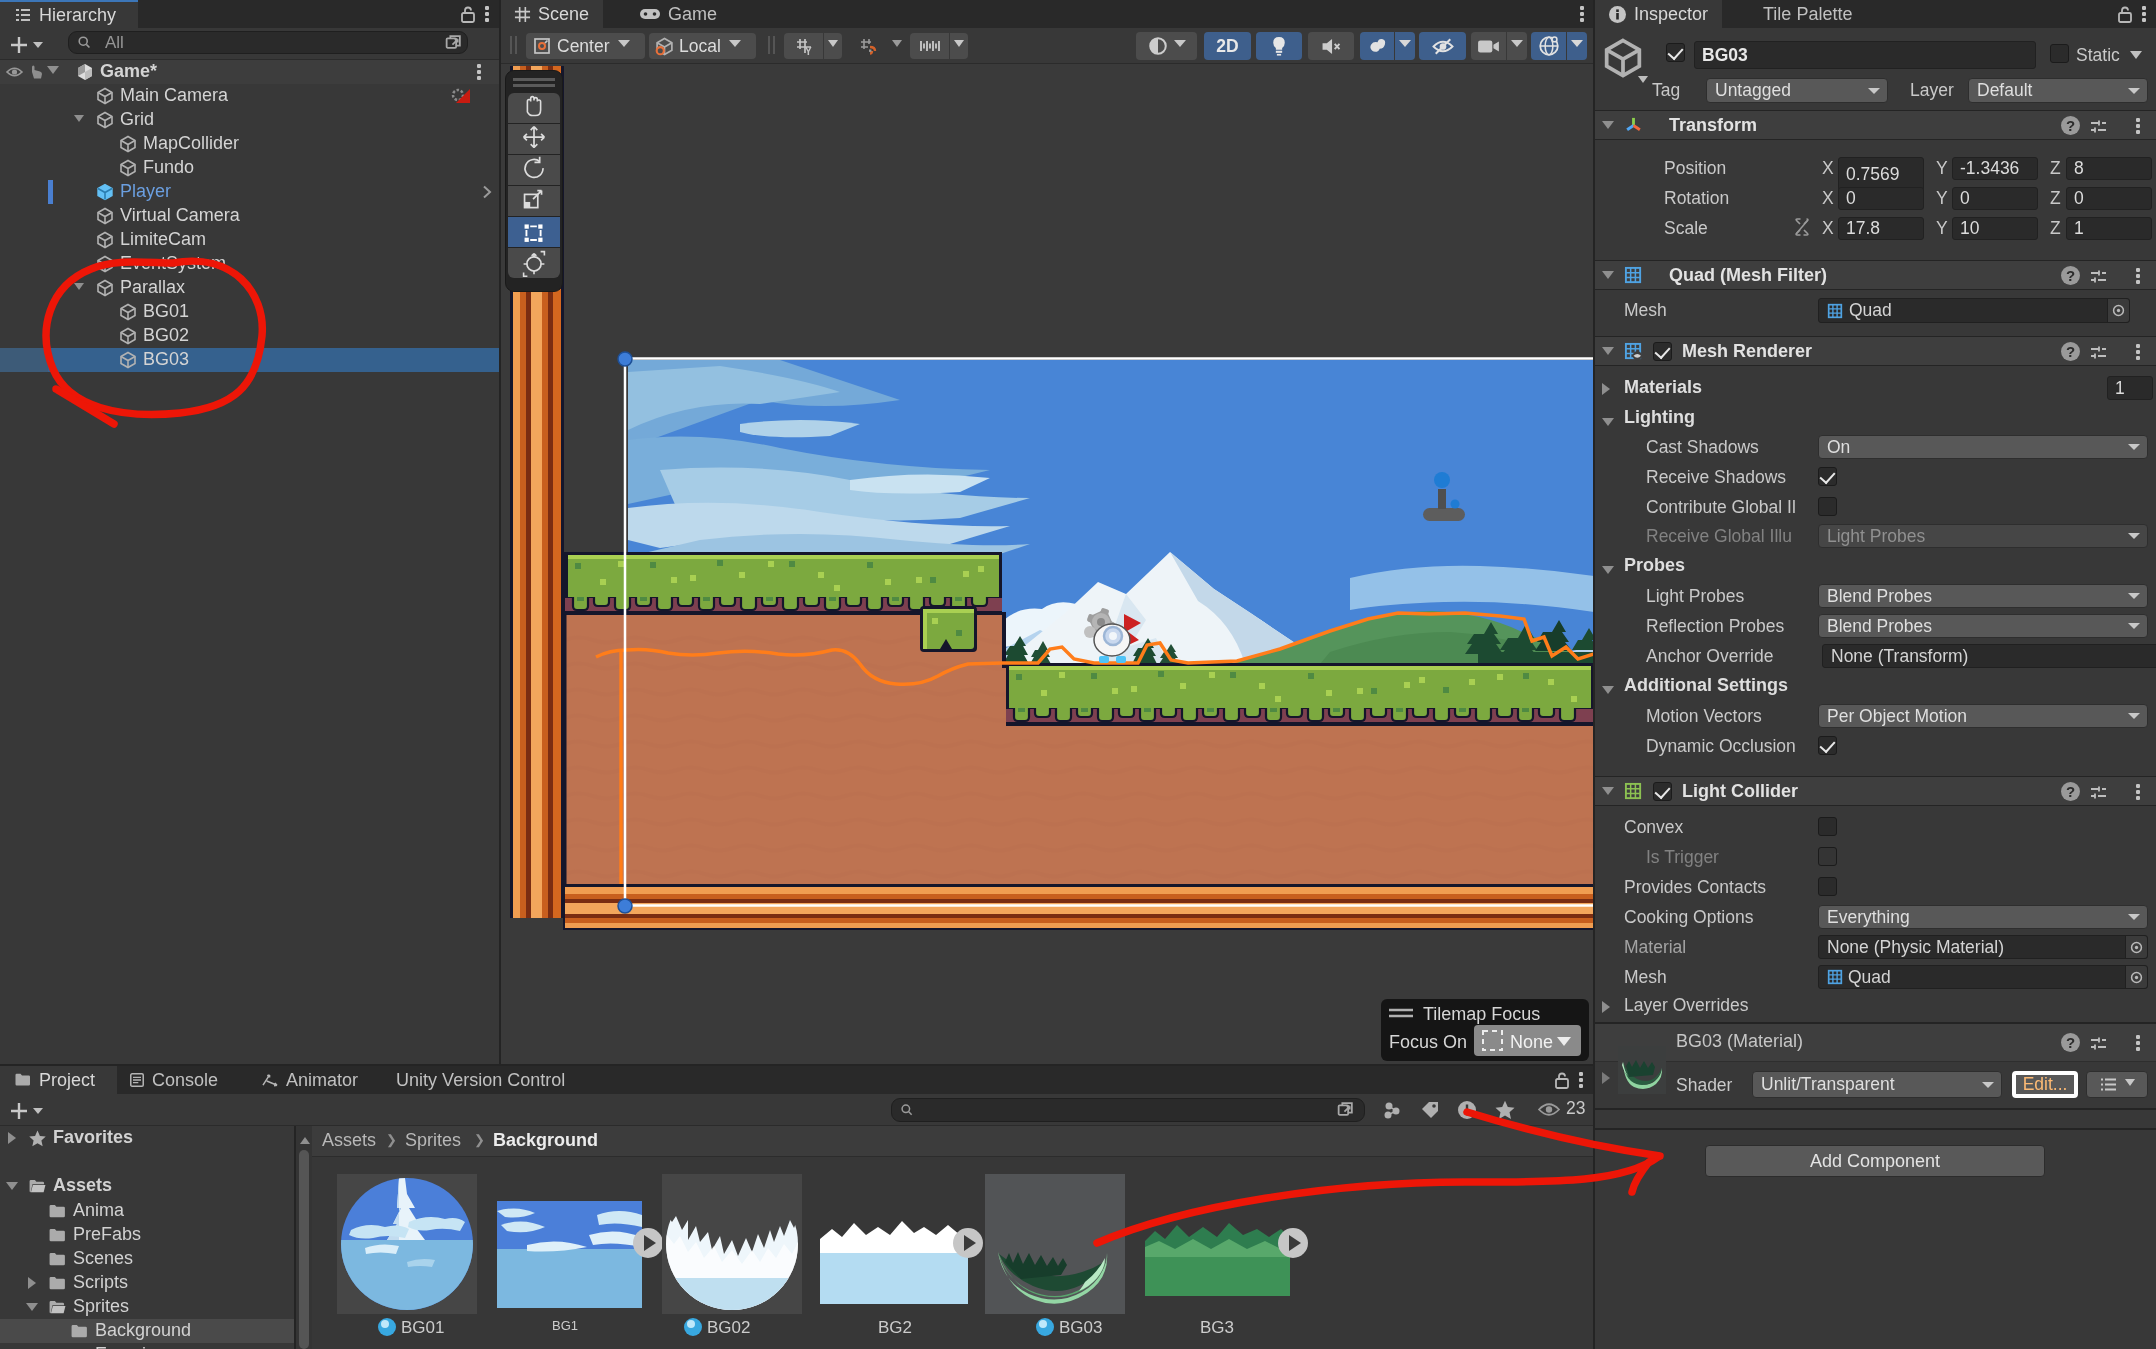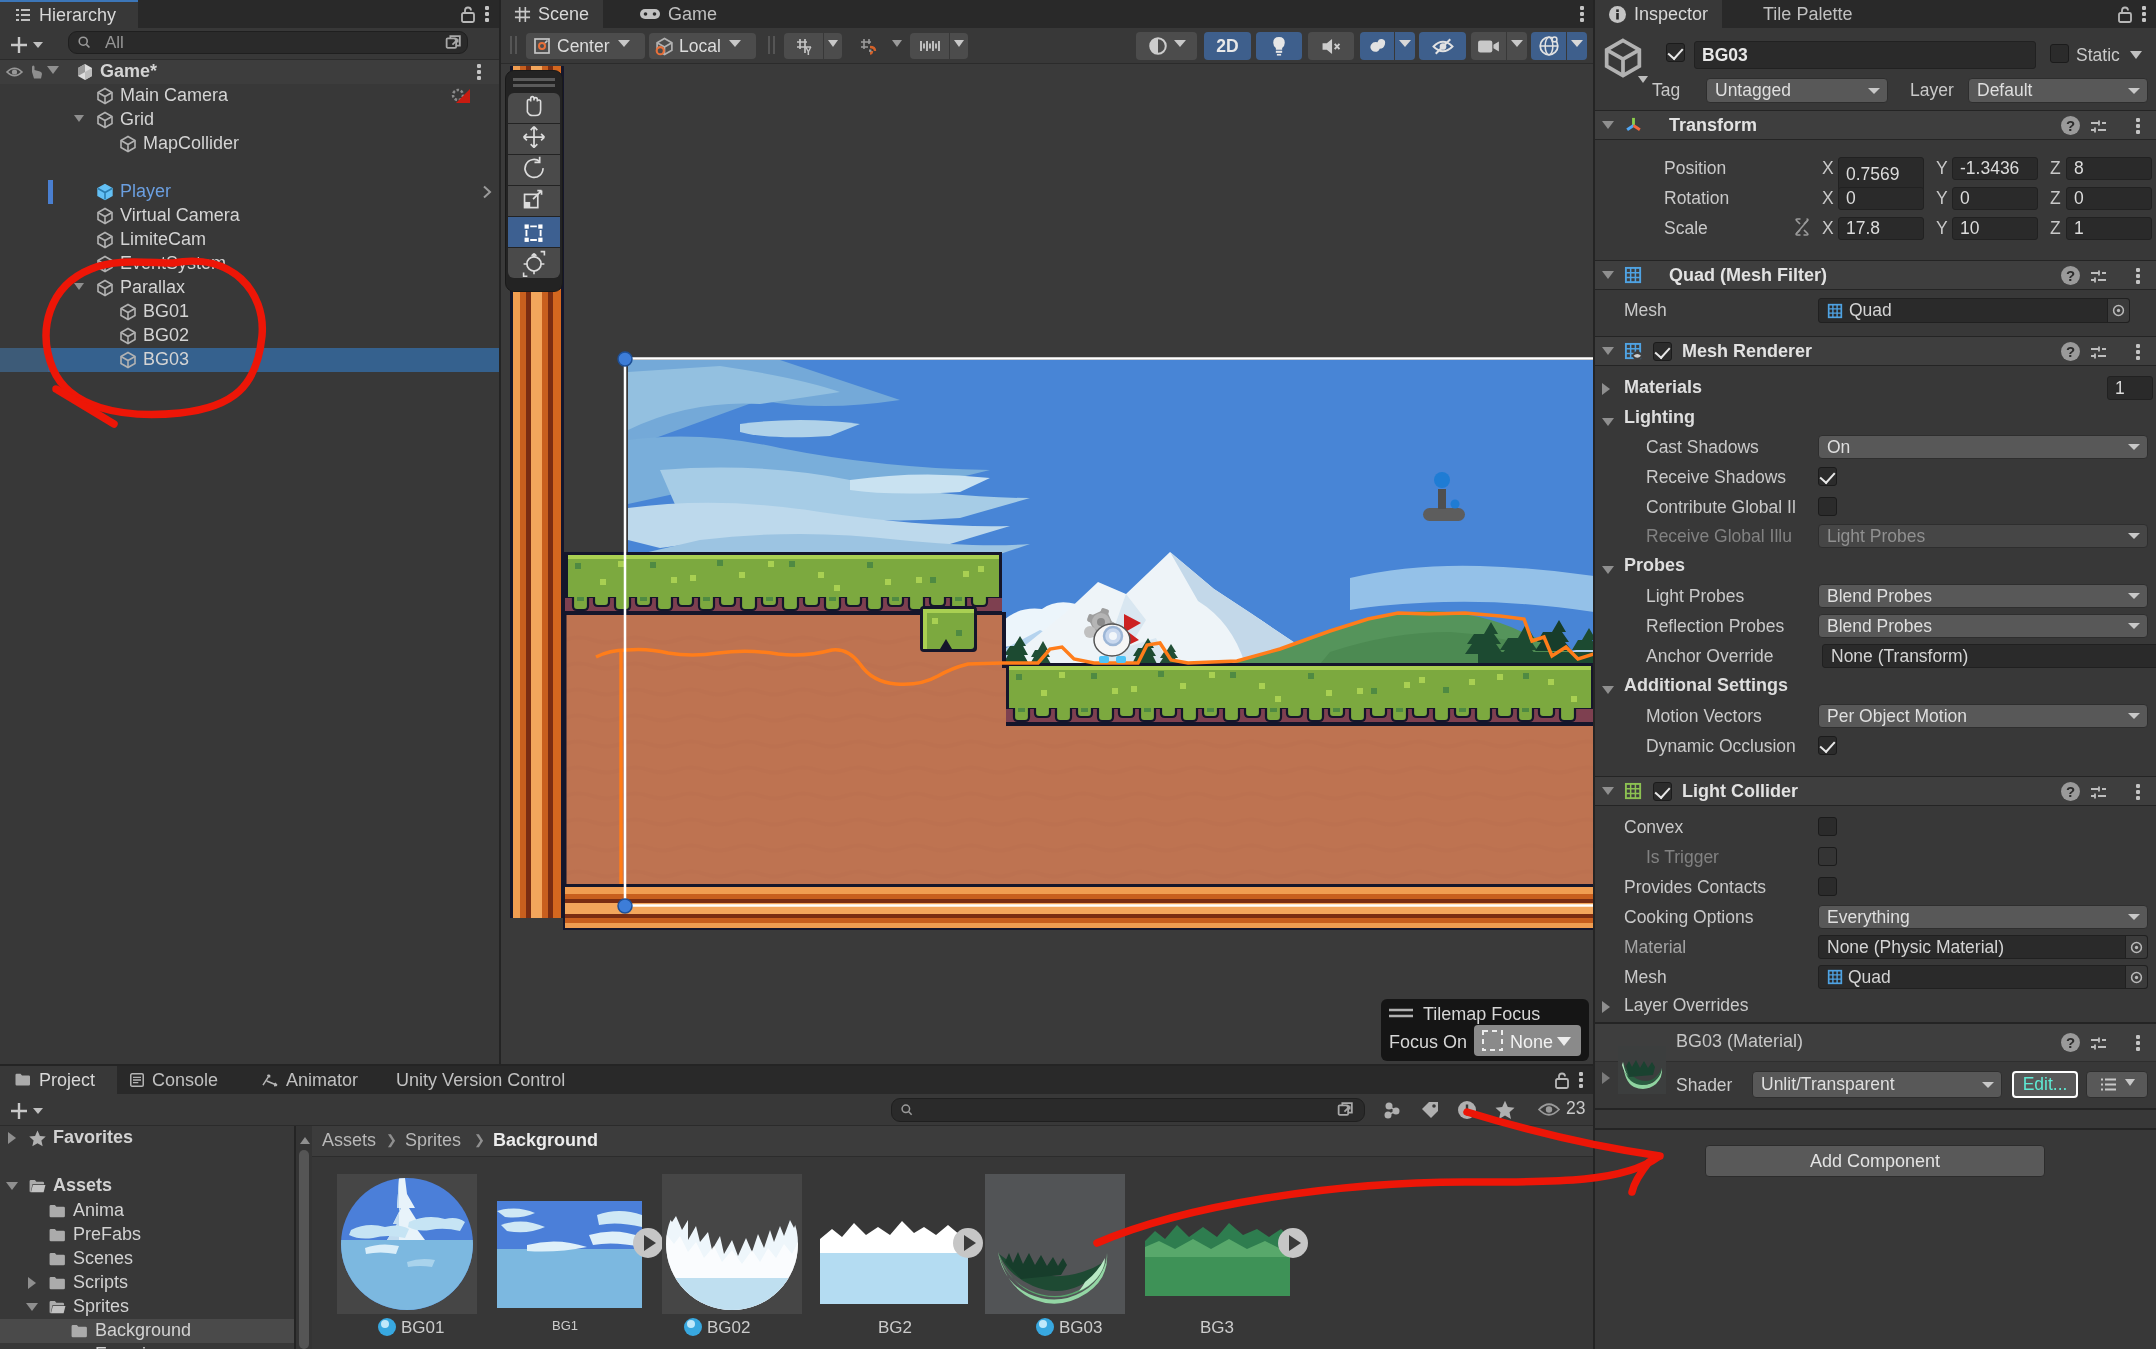--- a/index.html
+++ b/index.html
@@ -140,20 +140,26 @@
         <svg class="abs" style="left:96px;top:3px" width="18" height="18" viewBox="0 0 18 18">
           <use href="#cube"></use>
         </svg>
         <div class="abs" style="left:120px;top:1px;color:#d4d4d4;font-size:18px;font-weight:normal">Grid</div>
       </div>
 <div class="abs" style="left:0;top:72px;width:499px;height:24px;">
         <svg class="abs" style="left:119px;top:3px" width="18" height="18" viewBox="0 0 18 18">
           <use href="#cube"></use>
         </svg>
         <div class="abs" style="left:143px;top:1px;color:#d4d4d4;font-size:18px;font-weight:normal">MapCollider</div>
+      </div>
+<div class="abs" style="left:0;top:96px;width:499px;height:24px;">
+        <svg class="abs" style="left:119px;top:3px" width="18" height="18" viewBox="0 0 18 18">
+          <use href="#cube"></use>
+        </svg>
+        <div class="abs" style="left:143px;top:1px;color:#d4d4d4;font-size:18px;font-weight:normal">Fundo</div>
       </div>
 <div class="abs" style="left:0;top:120px;width:499px;height:24px;">
         <svg class="abs" style="left:96px;top:3px" width="18" height="18" viewBox="0 0 18 18">
           <use href="#cubeb"></use>
         </svg>
         <div class="abs" style="left:120px;top:1px;color:#6b9fe0;font-size:18px;font-weight:normal">Player</div>
         <div class="abs" style="left:48px;top:0;width:5px;height:24px;background:#4a7fd0"></div>
         <svg class="abs" style="left:482px;top:5px" width="10" height="14" viewBox="0 0 10 14">
           <path d="M2 1.5 L8 7 L2 12.5" fill="none" stroke="#9a9a9a" stroke-width="2"></path>
         </svg>
@@ -833,21 +839,21 @@
 <svg width="48" height="48" viewBox="0 0 48 48">
 <path d="M5 16 Q7 30 17 36 Q28 42 37 35 Q43 30 44 22 Q45 31 38 38 Q28 46 16 41 Q6 36 5 16 Z" fill="#8fd4a0"></path>
 <path d="M5 16 Q9 28 19 33 Q30 38 38 31 Q42 27 44 22 Q42 32 33 37 Q22 42 13 35 Q6 29 5 16 Z" fill="#2a5e41"></path>
 <path d="M8 20 l3 -5 l3 6 l4 -7 l4 8 l4 -7 l4 7 l4 -6 l3 5 l-2 8 l-24 2 Z" fill="#1a4230"></path>
 <path d="M5 16 Q6 24 10 30 Q6 26 4 19 Z" fill="#b8e8c4"></path>
 </svg>
       </div>
 <div class="abs" style="left:8px;top:1042px"><div class="tri-r" style="border-left-color:#7a7a7a"></div></div>
 <div class="abs lbl" style="left:82px;top:1047px;font-size:17.5px">Shader</div>
 <div class="drp" style="left:158px;top:1043px;width:250px;height:27px">Unlit/Transparent</div>
-<div class="abs" style="left:418px;top:1043px;width:66px;height:27px;background:#585858;border:2px solid #ffffff;border-radius:4px;color:#5eead4;font-size:17.5px;display:flex;align-items:center;justify-content:center">Edit...</div>
+<div class="abs" style="left:418px;top:1043px;width:66px;height:27px;background:#585858;border:4px solid #ffffff;border-radius:4px;color:#fdba74;font-size:17.5px;display:flex;align-items:center;justify-content:center">Edit...</div>
 <div class="abs" style="left:492px;top:1043px;width:62px;height:27px;background:#585858;border:1px solid #2e2e2e;border-radius:4px;display:flex;align-items:center;justify-content:center;gap:8px">
 <svg width="17" height="15" viewBox="0 0 17 15">
           <path d="M5 2.5h11M5 7.5h11M5 12.5h11M1 2.5h2M1 7.5h2M1 12.5h2" stroke="#c9c9c9" stroke-width="1.8"></path>
         </svg>
 <div style="width:0;height:0;border:5.5px solid transparent;border-top:7px solid #c8c8c8"></div>
 </div>
 <div class="abs" style="left:0;top:1080px;width:562px;height:2px;background:#242424"></div>
 <div class="abs" style="left:0;top:1100px;width:562px;height:2px;background:#242424"></div>
 <div class="abs" style="left:111px;top:1117px;width:340px;height:32px;background:#595959;border:1px solid #2c2c2c;border-radius:4px;display:flex;align-items:center;justify-content:center;color:#e3e3e3;font-size:18px">Add Component</div>
 </div>

